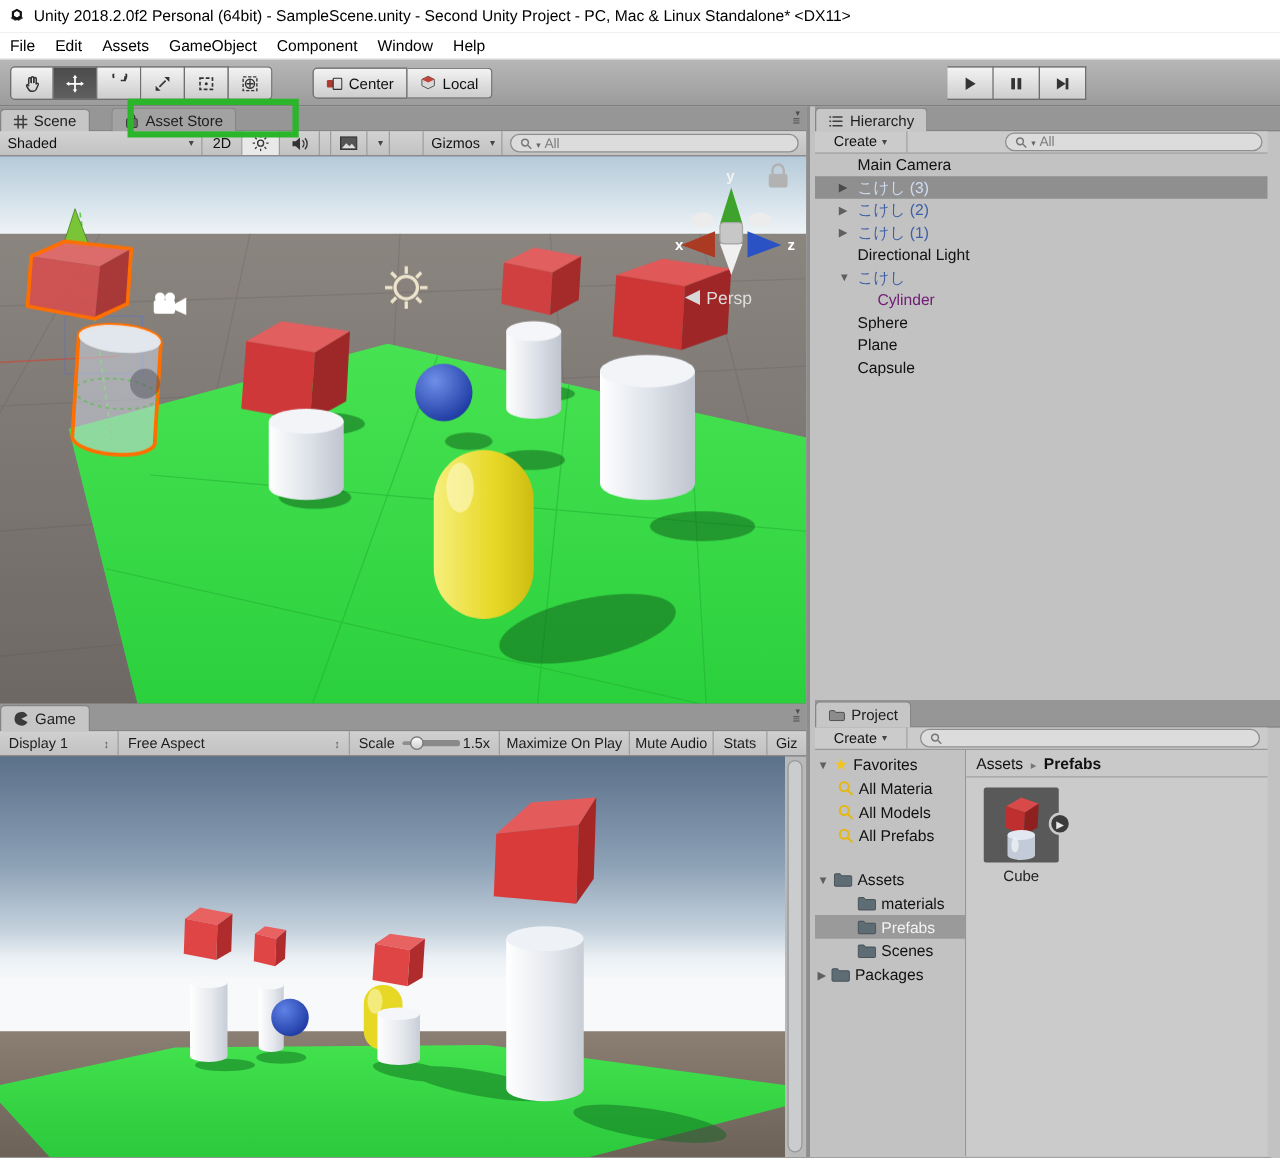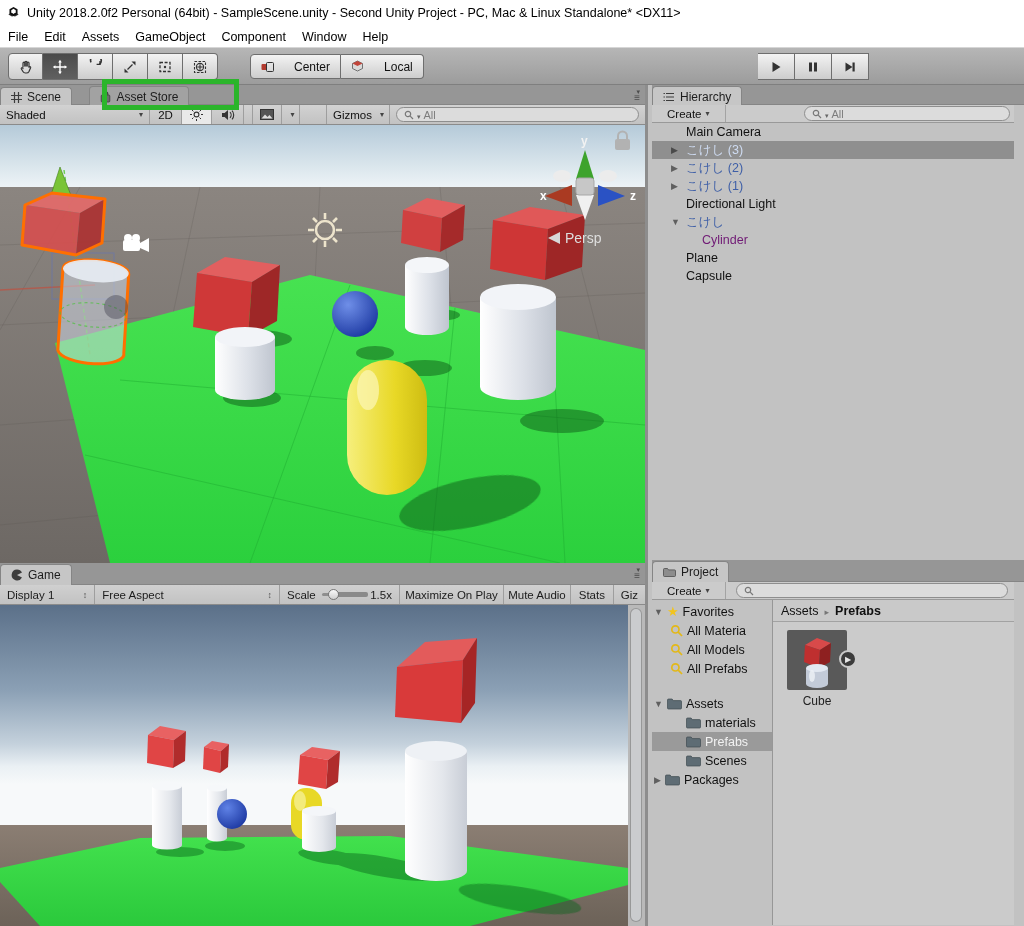--- a/index.html
+++ b/index.html
@@ -10,21 +10,21 @@
 .titlebar{position:absolute;left:0;top:0;width:1024px;height:26px;background:#fff;display:flex;align-items:center;gap:6px;padding-left:6px;font-size:12.5px;color:#000}
 .menubar{position:absolute;left:0;top:26px;width:1024px;height:21px;background:#fff;display:flex;align-items:center;font-size:12.5px;color:#000}
 .menu-item{padding:0 8px;height:100%;display:flex;align-items:center;cursor:default}
 .toolbar{position:absolute;left:0;top:47px;width:1024px;height:38px;background:linear-gradient(#b6b6b6,#9c9c9c);border-top:1px solid #d6d6d6;border-bottom:1px solid #7f7f7f}
 .tool-group{position:absolute;left:8px;top:5px;display:flex}
 .tbtn{width:35px;height:27px;border:1px solid #6e6e6e;border-left:none;background:linear-gradient(#f3f3f3,#cdcdcd);display:flex;align-items:center;justify-content:center}
 .tool-group .tbtn:first-child{border-left:1px solid #6e6e6e;border-radius:4px 0 0 4px}
 .tool-group .tbtn:last-child{border-radius:0 4px 4px 0}
 .tbtn.active{background:linear-gradient(#4b4b4b,#606060)}
 .pivot-group{position:absolute;left:250px;top:6px;display:flex}
-.pbtn{height:25px;border:1px solid #6e6e6e;border-left:none;background:linear-gradient(#f3f3f3,#cdcdcd);display:flex;align-items:center;gap:20px;padding:0 10px;font-size:12px}
+.pbtn{height:25px;border:1px solid #6e6e6e;border-left:none;background:linear-gradient(#f3f3f3,#cdcdcd);display:flex;align-items:center;gap:5px;padding:0 10px;font-size:12px}
 .pivot-group .pbtn:first-child{border-left:1px solid #6e6e6e;border-radius:4px 0 0 4px}
 .pivot-group .pbtn:last-child{border-radius:0 4px 4px 0}
 .play-group{position:absolute;left:758px;top:5px;display:flex}
 .play-group .tbtn{width:37px}
 
 
 .tabstrip{position:absolute;background:#969696;border-bottom:1px solid #858585}
 .tab{height:20px;padding:0 10px;display:inline-flex;align-items:center;gap:5px;font-size:12px;color:#1d1d1d;border:1px solid #858585;border-bottom:none;border-radius:4px 4px 0 0;margin-top:1px}
 .tab.active{background:#c6c6c6}
 .tab.inactive{background:#a2a2a2;margin-left:14px}
@@ -220,21 +220,21 @@
           <path d="M3.2 4V3a2.3 2.3 0 014.6 0v1" fill="none" stroke="#3c3c3c" stroke-width="1.1"></path>
           <rect x="1.2" y="4" width="8.6" height="7" rx="1" fill="#6b6b6b" stroke="#3c3c3c" stroke-width=".8"></rect>
         </svg>
       <span>Asset Store</span>
     </div>
     <span class="panel-menu"></span>
   </div>
   <div class="green-box"></div>
 
   <div class="scene-toolbar">
-    <div class="st-seg caret" style="width:150px">
+    <div class="st-seg caret" style="width:162px">
       <span style="flex:1">Shaded</span>
     </div>
     <div class="st-seg st-btn" style="width:32px">
       <span>2D</span>
     </div>
     <div class="st-seg st-btn" style="width:30px;background:#e9e9e9">
       <svg width="13" height="13" viewBox="0 0 13 13">
           <circle cx="6.5" cy="6.5" r="2.4" fill="none" stroke="#333" stroke-width="1.1"></circle>
           <g stroke="#333" stroke-width="1">
             <path d="M6.5 0v2M6.5 11v2M0 6.5h2M11 6.5h2M2 2l1.4 1.4M9.6 9.6L11 11M11 2L9.6 3.4M3.4 9.6L2 11"></path>
@@ -581,20 +581,23 @@
         <span class="lbl ind1">Directional Light</span>
       </div>
       <div class="hrow blue">
         <span class="tri tri-d t1"></span>
         <span class="lbl ind1">こけし</span>
       </div>
       <div class="hrow bright-blue">
         <span class="lbl ind2">Cylinder</span>
       </div>
       <div class="hrow">
+        <span class="lbl ind1">Sphere</span>
+      </div>
+      <div class="hrow">
         <span class="lbl ind1">Plane</span>
       </div>
       <div class="hrow">
         <span class="lbl ind1">Capsule</span>
       </div>
     </div>
   </div>
 
   <div class="rpanel" style="top:560px;height:366px">
     <div class="tabstrip" style="position:relative;width:376px;height:22px">

